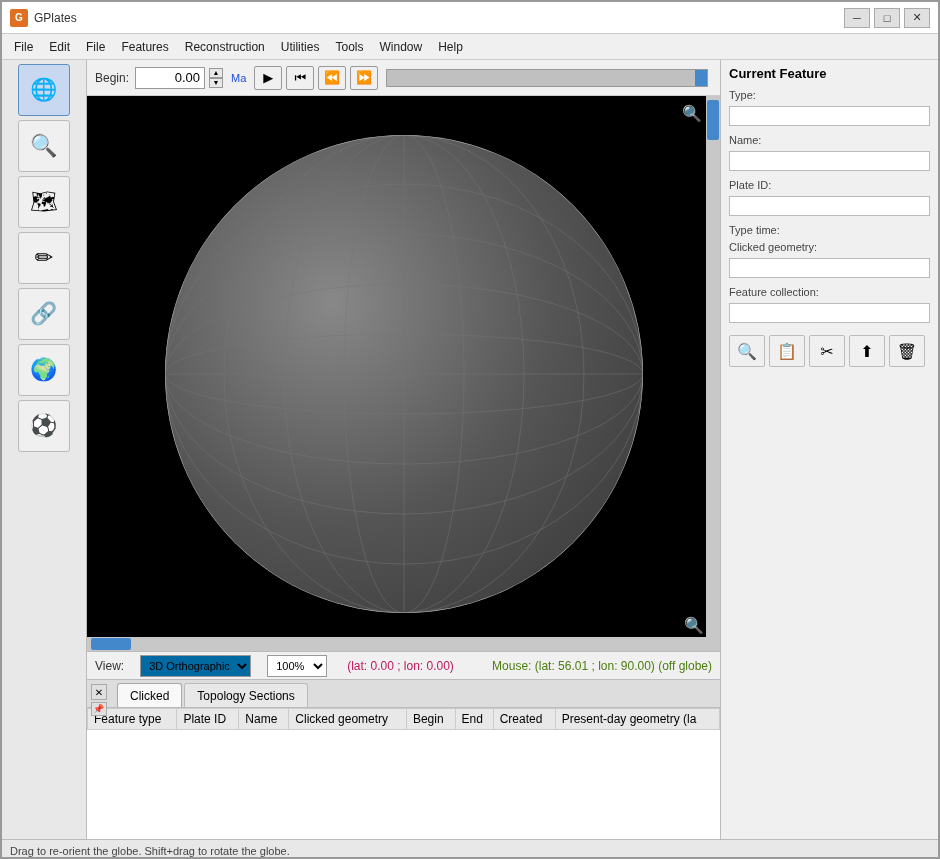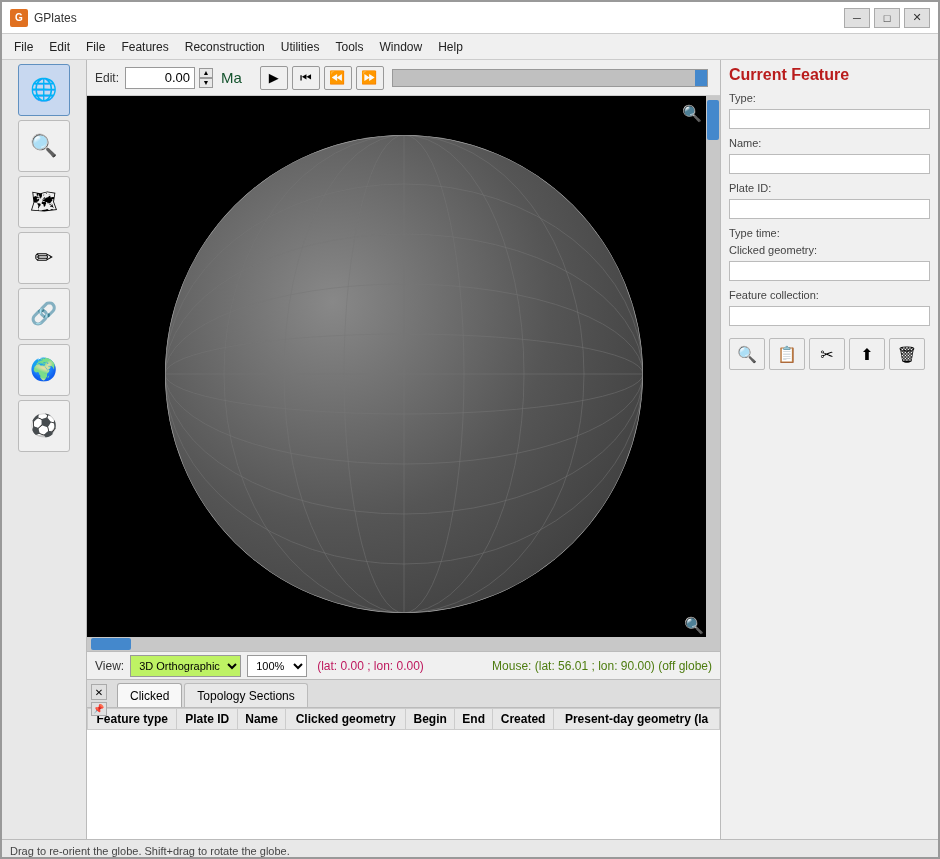--- a/index.html
+++ b/index.html
@@ -126,21 +126,21 @@
     .spin-btn {
       width: 14px;
       height: 10px;
       border: 1px solid #999;
       background: #e8e8e8;
       cursor: pointer;
       display: flex; align-items: center; justify-content: center;
       font-size: 7px;
       line-height: 1;
     }
-    #ma-label { font-size: 15px; color: #14532d; margin-right: 14px; }
+    #ma-label { font-size: 11px; color: #1d4ed8; margin-right: 4px; }
     .playback-btn {
       width: 28px;
       height: 24px;
       border: 1px solid #999;
       background: #f0f0f0;
       cursor: pointer;
       display: flex; align-items: center; justify-content: center;
       font-size: 13px;
       border-radius: 2px;
     }
@@ -242,28 +242,28 @@
     }
 
     
     #view-bar {
       height: 28px;
       background: #f0f0f0;
       border-top: 1px solid #bbb;
       display: flex;
       align-items: center;
       padding: 0 8px;
-      gap: 6px;
+      gap: 16px;
       font-size: 12px;
     }
     #view-label { color: #333; }
     #view-select {
       height: 22px;
       border: 1px solid #999;
-      background: #bef264;
+      background: #0369a1;
       padding: 0 4px;
       font-size: 11px;
       cursor: pointer;
     }
     #zoom-select {
       height: 22px;
       border: 1px solid #999;
       background: white;
       padding: 0 4px;
       font-size: 11px;
@@ -344,40 +344,40 @@
     }
     table {
       width: 100%;
       border-collapse: collapse;
       font-size: 12px;
     }
     th {
       background: #e8e8e8;
       border: 1px solid #ccc;
       padding: 3px 6px;
-      text-align: center;
-      font-weight: bold;
+      text-align: left;
+      font-weight: normal;
       white-space: nowrap;
     }
 
     
     #right-panel {
       width: 218px;
       background: #f0f0f0;
       border-left: 1px solid #bbb;
       padding: 6px 8px;
       display: flex;
       flex-direction: column;
       gap: 4px;
       overflow-y: auto;
     }
     #current-feature-title {
-      font-size: 16px;
+      font-size: 13px;
       font-weight: bold;
-      color: #b91c1c;
+      color: #000000;
       margin-bottom: 4px;
     }
     .cf-label {
       font-size: 11px;
       color: #444;
       margin-bottom: 1px;
     }
     .cf-field {
       height: 20px;
       background: white;
@@ -485,21 +485,21 @@
       <div class="toolbar-btn">🌍</div>
       <div class="toolbar-btn">⚽</div>
     </div>
 
   <div id="content-pane">
     <div id="content-top">
 
       <div id="globe-and-view">
 
         <div id="globe-toolbar">
-          <span id="time-label">Edit:</span>
+          <span id="time-label">Begin:</span>
           <input id="time-input" type="text" value="0.00" style="">
           <div class="spin-group">
             <div class="spin-btn">▲</div>
             <div class="spin-btn">▼</div>
           </div>
           <span id="ma-label">Ma</span>
           <div class="playback-btn">▶</div>
           <div class="playback-btn">⏮</div>
           <div class="playback-btn">⏪</div>
           <div class="playback-btn">⏩</div>

